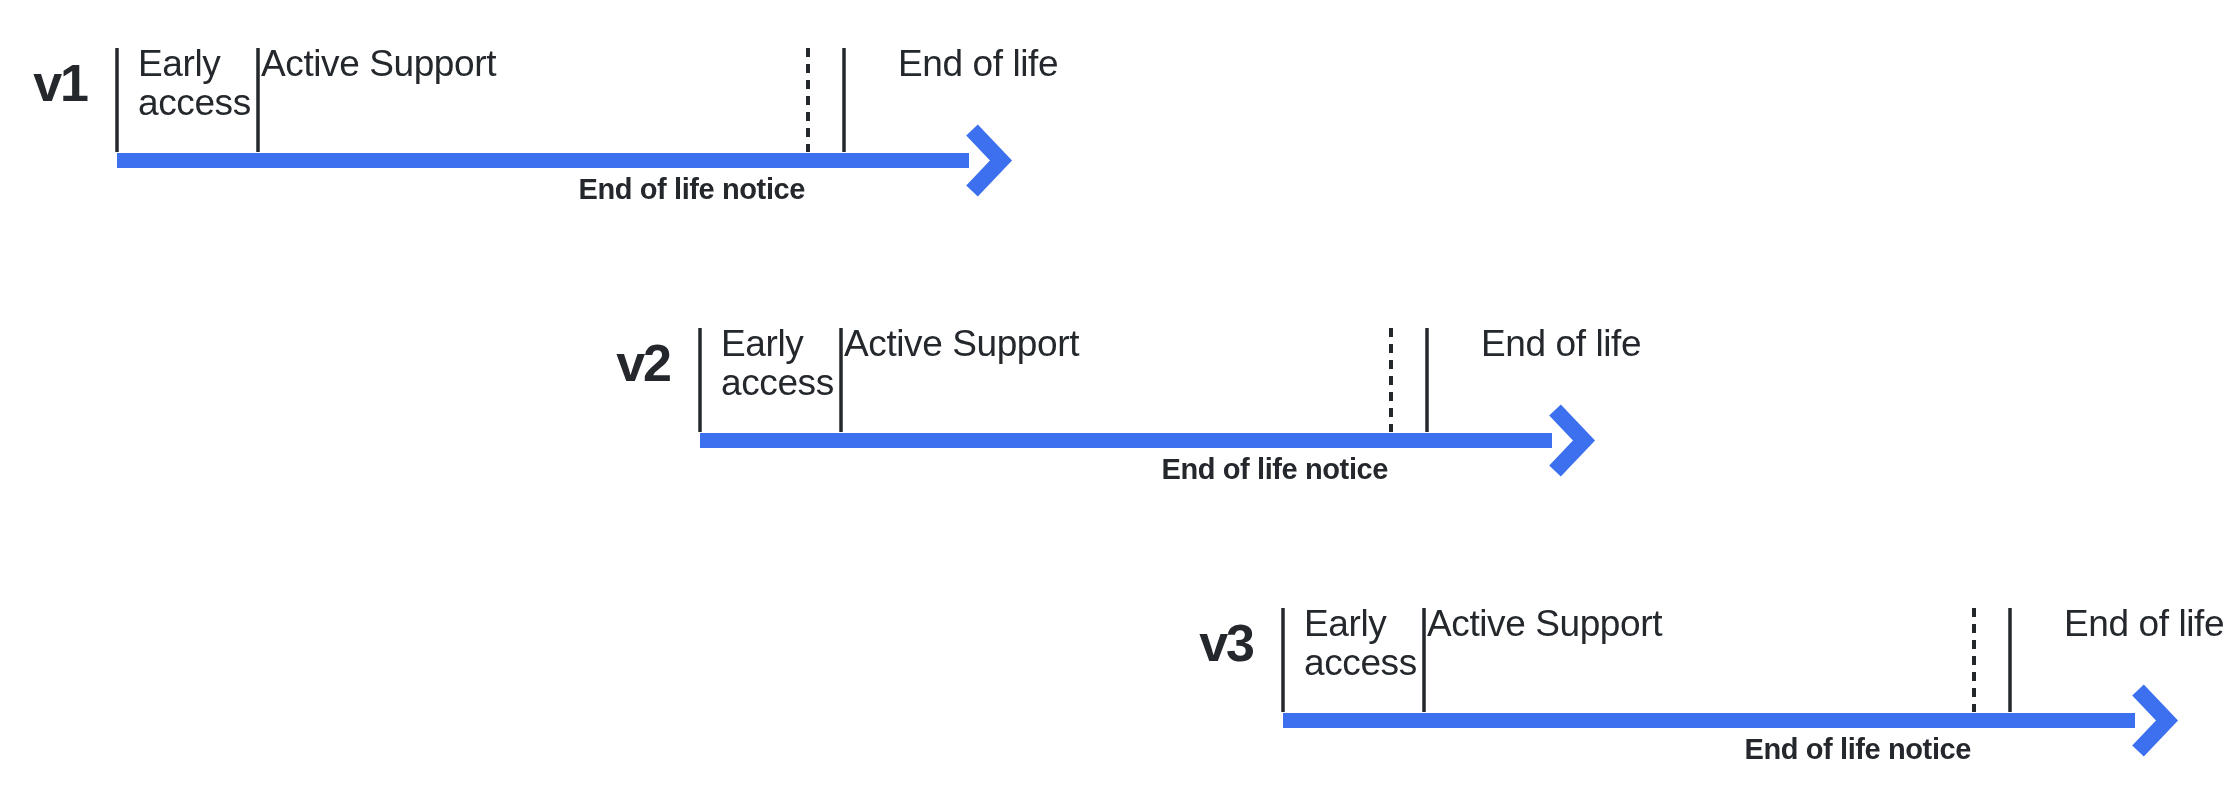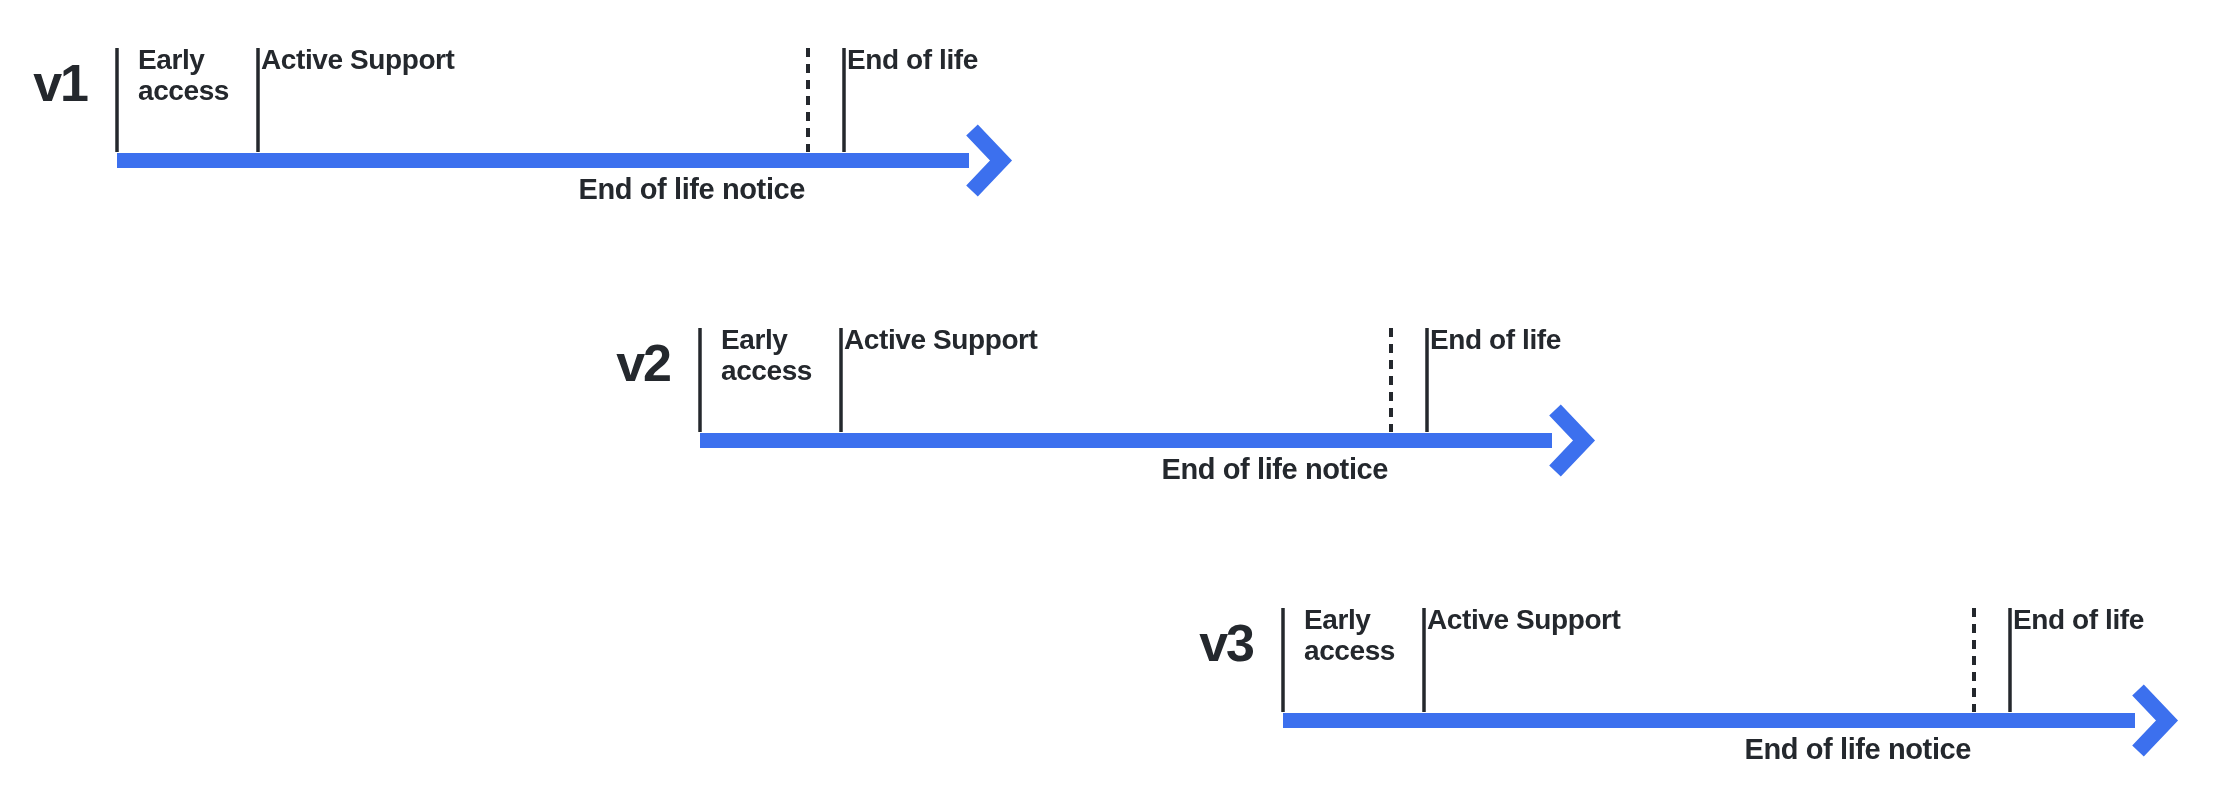--- a/index.html
+++ b/index.html
@@ -34,27 +34,27 @@
     position:absolute;left:0;top:0;
     overflow:visible;display:block;
   }
   .tick{stroke:var(--ink);stroke-width:3.5;}
   .tick-dashed{stroke:var(--ink);stroke-width:4;stroke-dasharray:9 7;}
   .shaft{stroke:var(--arrow);stroke-width:15;}
   .head{fill:none;stroke:var(--arrow);stroke-width:16;stroke-linejoin:miter;stroke-miterlimit:4;}
 
   .phase{
     position:absolute;top:-4px;
-    font-size:28px;font-weight:700;letter-spacing:-0.4px;
-    line-height:31px;
+    font-size:37px;font-weight:400;letter-spacing:-0.4px;
+    line-height:39px;
     white-space:nowrap;
   }
   .phase-early{left:141px;white-space:normal;width:118px;}
   .phase-active{left:264px;}
-  .phase-eol{left:850px;}
+  .phase-eol{left:901px;}
 
   .notice{
     position:absolute;left:0;top:125px;width:808px;
     text-align:right;
     font-size:29px;font-weight:700;letter-spacing:-0.4px;
     white-space:nowrap;
   }
 </style>
 </head>
 <body>

